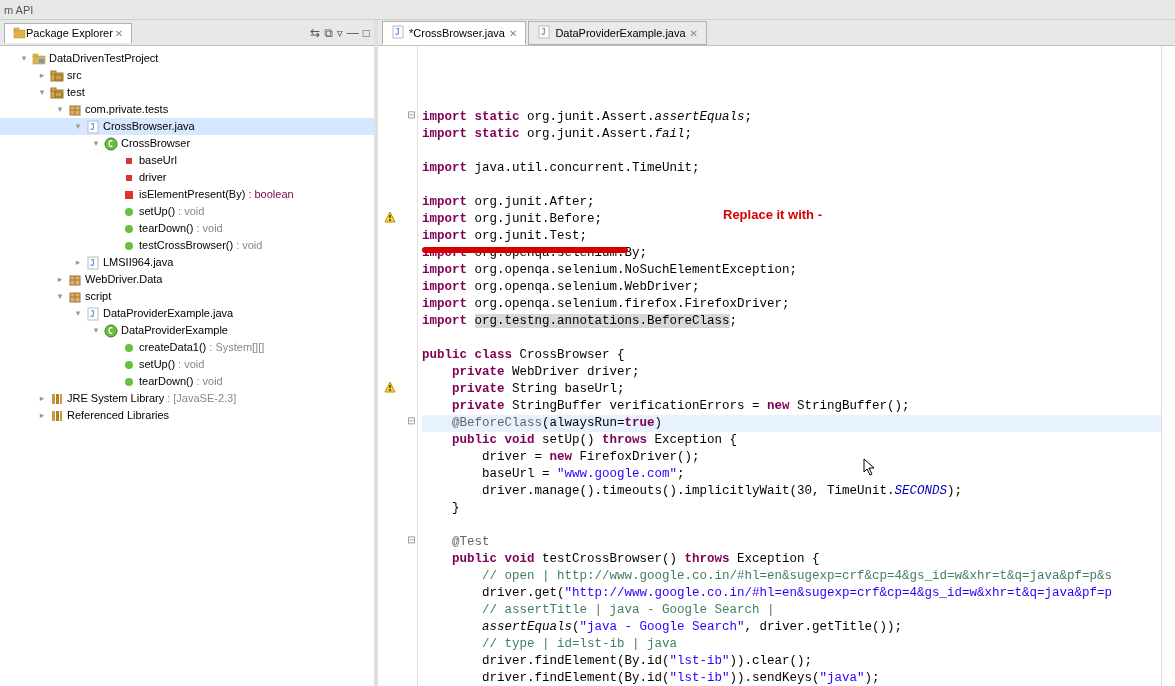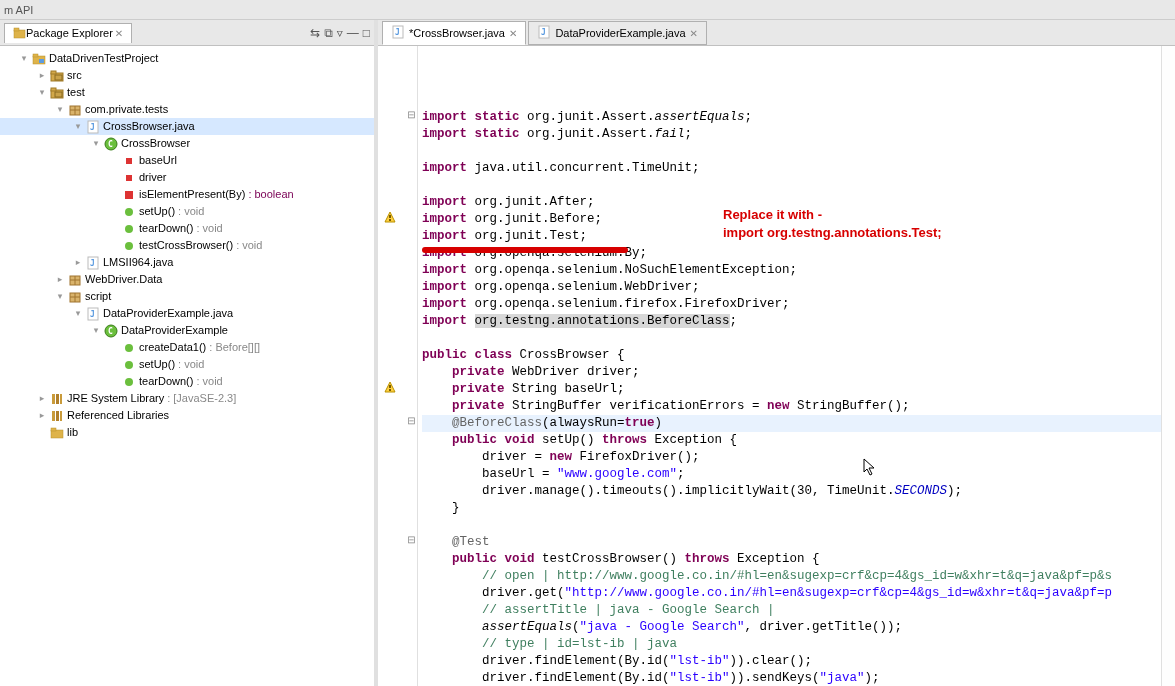--- a/index.html
+++ b/index.html
@@ -335,21 +335,21 @@
         </div>
         <div class="tree-row">
           <span class="ind" style="width: 102px;"></span>
           <span class="tw"></span>
           <span class="ico-box">
             <svg width="14" height="14">
               <circle cx="7" cy="7" r="4" fill="#6bbf3d"></circle>
             </svg>
           </span>
           <span class="lbl">createData1()</span>
-          <span class="ret "> : Before[][]</span>
+          <span class="ret "> : System[][]</span>
         </div>
         <div class="tree-row">
           <span class="ind" style="width: 102px;"></span>
           <span class="tw"></span>
           <span class="ico-box">
             <svg width="14" height="14">
               <circle cx="7" cy="7" r="4" fill="#6bbf3d"></circle>
             </svg>
           </span>
           <span class="lbl">setUp()</span>
@@ -383,31 +383,20 @@
           <span class="ind" style="width: 30px;"></span>
           <span class="tw">▸</span>
           <span class="ico-box">
             <svg width="14" height="14">
               <rect x="2" y="2" width="3" height="10" fill="#c99b3b"></rect>
               <rect x="6" y="2" width="3" height="10" fill="#b07f2a"></rect>
               <rect x="10" y="2" width="2" height="10" fill="#c99b3b"></rect>
             </svg>
           </span>
           <span class="lbl">Referenced Libraries</span>
-        </div>
-        <div class="tree-row">
-          <span class="ind" style="width: 30px;"></span>
-          <span class="tw"></span>
-          <span class="ico-box">
-            <svg width="14" height="14">
-              <rect x="1" y="4" width="12" height="8" class="svg-folder"></rect>
-              <rect x="1" y="2" width="5" height="3" class="svg-folder"></rect>
-            </svg>
-          </span>
-          <span class="lbl">lib</span>
         </div>
       </div>
   </div>
 
   <div class="right-pane">
     <div class="editor-tabbar" id="editor-tabs">
         <div class="editor-tab active">
           <span><svg width="14" height="14">
               <rect x="2" y="1" width="10" height="12" fill="#fff" stroke="#bbb"></rect>
               <text x="4" y="10" font-size="8" fill="#5d9ce0" font-family="monospace" font-weight="bold">J</text>
@@ -507,21 +496,20 @@
           <div style="height: 17px; text-align: center; color: rgb(136, 136, 136); font-size: 10px;"></div>
           <div style="height: 17px; text-align: center; color: rgb(136, 136, 136); font-size: 10px;"></div>
         </div>
       <div class="code" id="code"><div>&nbsp;</div><div><span class="kw-i">import</span> <span class="kw-i">static</span> org.junit.Assert.<span style="font-style:italic">assertEquals</span>;</div><div><span class="kw-i">import</span> <span class="kw-i">static</span> org.junit.Assert.<span style="font-style:italic">fail</span>;</div><div>&nbsp;</div><div><span class="kw-i">import</span> java.util.concurrent.TimeUnit;</div><div>&nbsp;</div><div><span class="kw-i">import</span> org.junit.After;</div><div><span class="kw-i">import</span> org.junit.Before;</div><div><span class="kw-i">import</span> org.junit.Test;</div><div><span class="kw-i">import</span> org.openqa.selenium.By;</div><div><span class="kw-i">import</span> org.openqa.selenium.NoSuchElementException;</div><div><span class="kw-i">import</span> org.openqa.selenium.WebDriver;</div><div><span class="kw-i">import</span> org.openqa.selenium.firefox.FirefoxDriver;</div><div><span class="kw-i">import</span> <span style="background:#d8d8d8">org.testng.annotations.BeforeClass</span>;</div><div>&nbsp;</div><div><span class="kw">public</span> <span class="kw">class</span> CrossBrowser {</div><div>    <span class="kw">private</span> WebDriver driver;</div><div>    <span class="kw">private</span> String baseUrl;</div><div>    <span class="kw">private</span> StringBuffer verificationErrors = <span class="kw">new</span> StringBuffer();</div><div class="hl-line">    <span class="ann">@BeforeClass</span>(alwaysRun=<span class="kw">true</span>)</div><div>    <span class="kw">public</span> <span class="kw">void</span> setUp() <span class="kw">throws</span> Exception {</div><div>        driver = <span class="kw">new</span> FirefoxDriver();</div><div>        baseUrl = <span class="str">"www.google.com"</span>;</div><div>        driver.manage().timeouts().implicitlyWait(30, TimeUnit.<span style="color:#0000c0;font-style:italic">SECONDS</span>);</div><div>    }</div><div>&nbsp;</div><div>    <span class="ann">@Test</span></div><div>    <span class="kw">public</span> <span class="kw">void</span> testCrossBrowser() <span class="kw">throws</span> Exception {</div><div>        <span class="cmt">// open | http://www.google.co.in/#hl=en&amp;sugexp=crf&amp;cp=4&amp;gs_id=w&amp;xhr=t&amp;q=java&amp;pf=p&amp;s</span></div><div>        driver.get(<span class="str">"http://www.google.co.in/#hl=en&amp;sugexp=crf&amp;cp=4&amp;gs_id=w&amp;xhr=t&amp;q=java&amp;pf=p</span></div><div>        <span class="cmt">// assertTitle | java - Google Search |</span></div><div>        <span style="font-style:italic">assertEquals</span>(<span class="str">"java - Google Search"</span>, driver.getTitle());</div><div>        <span class="cmt">// type | id=lst-ib | java</span></div><div>        driver.findElement(By.id(<span class="str">"lst-ib"</span>)).clear();</div><div>        driver.findElement(By.id(<span class="str">"lst-ib"</span>)).sendKeys(<span class="str">"java"</span>);</div></div>
       <div class="ruler"></div>
 
       <div class="underline-red" style="left:44px; top:201px; width:206px;"></div>
 
       <div class="annot-text" style="left:345px; top:160px;">
         <span>Replace it with -</span><br>
-        <span>import org.testng.annotations.Test;</span>
       </div>
 
       <div class="cursor-arrow" style="left:485px; top:412px;">
         <svg width="14" height="18">
             <path d="M1 1 L1 14 L4 11 L7 17 L9 16 L6 10 L11 10 Z" fill="#fff" stroke="#000" stroke-width="1"></path>
           </svg>
       </div>
     </div>
   </div>
 </div>

